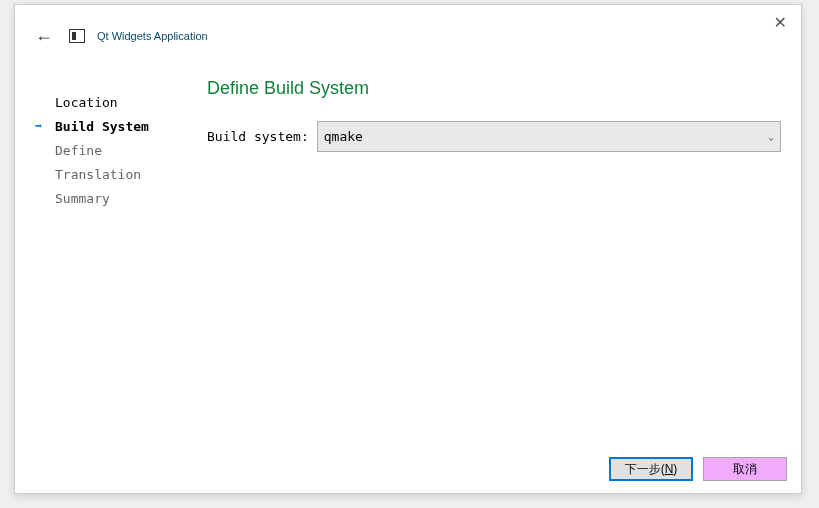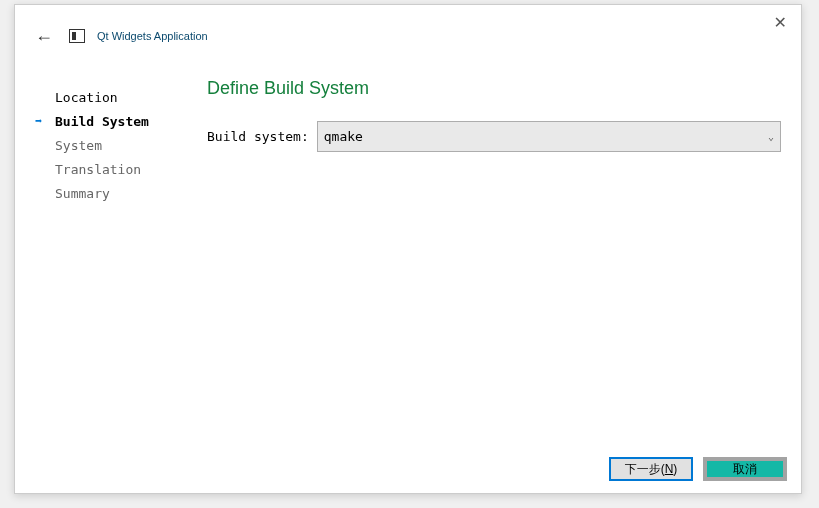--- a/index.html
+++ b/index.html
@@ -69,20 +69,21 @@
       flex: 1;
       display: flex;
       padding: 18px 20px 0 20px;
     }
     .sidebar {
       width: 160px;
       padding-top: 12px;
     }
     .step {
       display: flex;
+      align-items: center;
       height: 24px;
       font-family: monospace;
       font-size: 13px;
       color: #666;
       gap: 6px;
       padding-left: 20px;
       position: relative;
     }
     .step.active {
       color: #000;
@@ -137,22 +138,22 @@
     .footer {
       display: flex;
       justify-content: flex-end;
       align-items: flex-start;
       gap: 10px;
       padding: 10px 14px 12px 14px;
     }
     .btn {
       min-width: 84px;
       height: 24px;
-      border: 4px solid #a3a3a3;
-      background: #14b8a6;
+      border: 1px solid #a3a3a3;
+      background: #f0abfc;
       font-size: 12px;
       display: inline-flex;
       align-items: center;
       justify-content: center;
       cursor: pointer;
       padding: 0 10px;
     }
     .btn.primary {
       border: 2px solid #0078d4;
       background: #e1e1e1;
@@ -174,21 +175,21 @@
   <div class="body">
     <div class="sidebar">
       <div class="step done">
         <span>Location</span>
       </div>
       <div class="step active">
         <span class="step-arrow">➡</span>
         <span>Build System</span>
       </div>
       <div class="step">
-        <span>System</span>
+        <span>Define</span>
       </div>
       <div class="step">
         <span>Translation</span>
       </div>
       <div class="step">
         <span>Summary</span>
       </div>
     </div>
 
     <div class="main">

